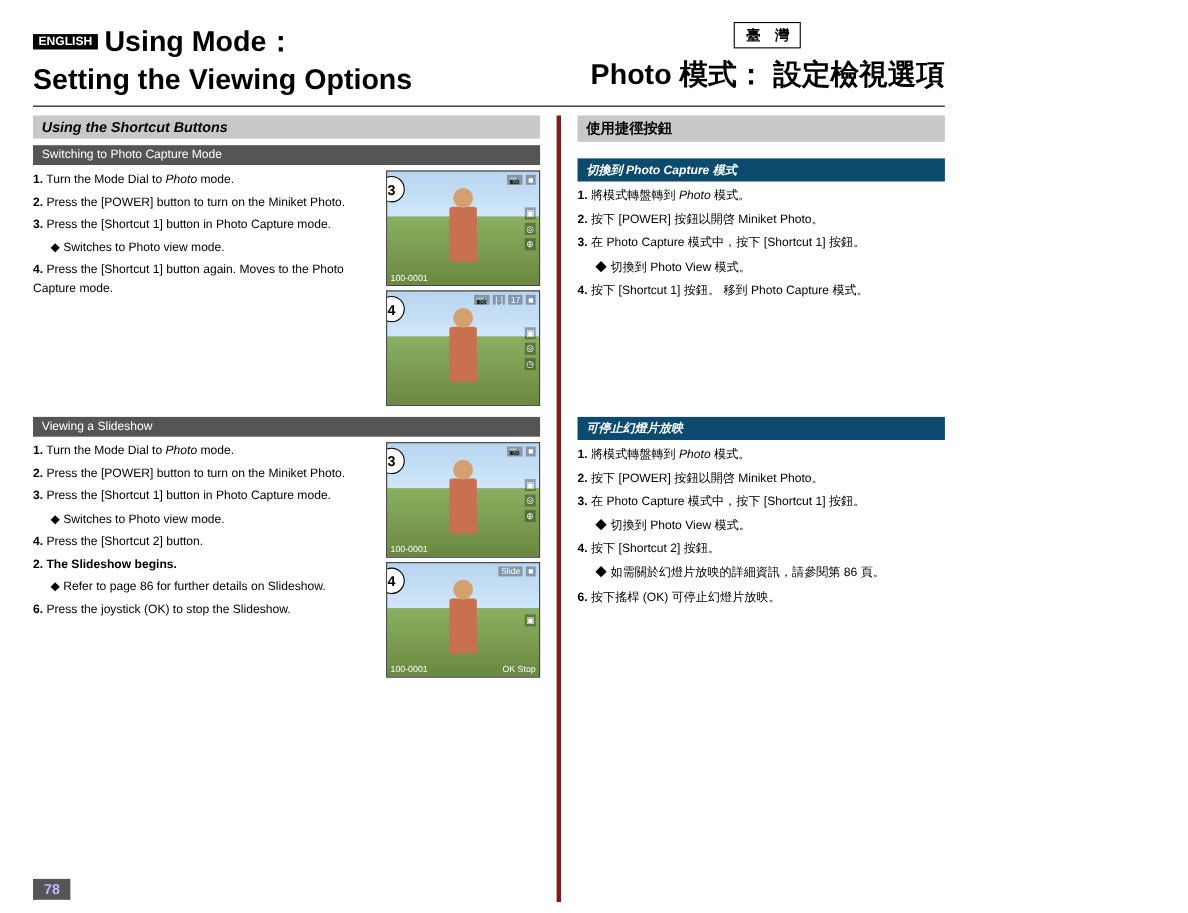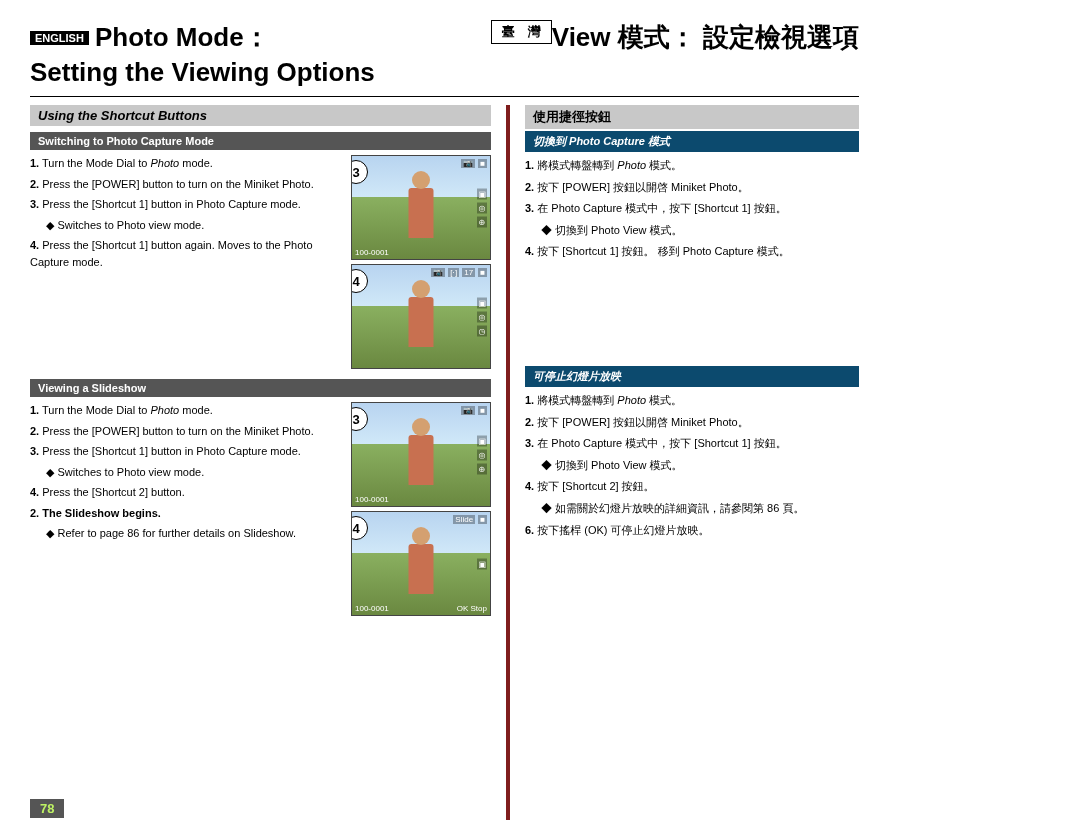--- a/index.html
+++ b/index.html
@@ -46,21 +46,22 @@
     .title-line1 span.big {
       font-size: 26px;
       font-weight: bold;
     }
     .title-line2 {
       font-size: 26px;
       font-weight: bold;
     }
     .header-right {
       display: flex;
-      align-items: flex-start;
+      flex-direction: column;
+      align-items: center;
     }
     .taiwan-badge {
       border: 1.5px solid #000;
       padding: 2px 10px;
       font-size: 13px;
       font-weight: bold;
       margin-bottom: 6px;
     }
     .chinese-title {
       font-size: 26px;
@@ -94,27 +95,27 @@
       font-weight: bold;
       font-size: 13px;
       padding: 3px 8px;
       margin-bottom: 6px;
     }
     .section-header-chinese {
       background: #c8c8c8;
       font-weight: bold;
       font-size: 13px;
       padding: 3px 8px;
-      margin-bottom: 2px;
+      margin-bottom: 15px;
     }
     
     .subsection-header {
       background: #555;
       color: #fff;
-      font-weight: bold;
+      font-weight: normal;
       font-size: 11px;
       padding: 3px 8px;
       margin-bottom: 5px;
     }
     .subsection-header-chinese {
       background: #0c4a6e;
       color: #fff;
       font-weight: bold;
       font-size: 11px;
       padding: 3px 8px;
@@ -236,21 +237,21 @@
       font-size: 8px;
       background: rgba(0,0,0,0.3);
       padding: 1px;
     }
     
     .page-num {
       position: absolute;
       bottom: 12px;
       left: 30px;
       background: #555;
-      color: #bef264;
+      color: #c4b5fd;
       font-weight: bold;
       font-size: 13px;
       padding: 2px 10px;
     }
     .spacer { margin-bottom: 6px; }
     .chinese-text-content p {
       margin-bottom: 4px;
       font-size: 11px;
       line-height: 1.6;
     }
@@ -265,27 +266,27 @@
   </style>
 </head>
 <body>
 
 <div class="page">
 
   <div class="header">
     <div class="header-left">
       <div class="title-line1">
         <span class="english-badge">ENGLISH</span>
-        <span class="big">Photo Mode：</span>
+        <span class="big">Using Mode：</span>
       </div>
       <div class="title-line2">Setting the Viewing Options</div>
     </div>
     <div class="header-right">
       <div class="taiwan-badge">臺　灣</div>
-      <div class="chinese-title">View 模式： 設定檢視選項</div>
+      <div class="chinese-title">Photo 模式： 設定檢視選項</div>
     </div>
   </div>
 
   <hr class="main-divider">
 
   <div class="columns">
 
     <div class="col-left">
       <div class="section-header">Using the Shortcut Buttons</div>
 
@@ -357,20 +358,21 @@
       <div class="subsection-header">Viewing a Slideshow</div>
       <div class="content-block">
         <div class="text-content">
           <p><strong>1.</strong> Turn the Mode Dial to <em>Photo</em> mode.</p>
           <p><strong>2.</strong> Press the [POWER] button to turn on the Miniket Photo.</p>
           <p><strong>3.</strong> Press the [Shortcut 1] button in Photo Capture mode.</p>
           <p class="bullet">Switches to Photo view mode.</p>
           <p><strong>4.</strong> Press the [Shortcut 2] button.</p>
           <p><strong>2. The Slideshow begins.</strong></p>
           <p class="bullet">Refer to page 86 for further details on Slideshow.</p>
+          <p><strong>6.</strong> Press the joystick (OK) to stop the Slideshow.</p>
         </div>
         <div class="image-stack">
 
           <div class="cam-preview">
             <div class="step-badge">3</div>
             <div class="photo-sim">
               <div class="sky"></div>
               <div class="ground"></div>
               <div class="figure"></div>
               <div class="head"></div>

